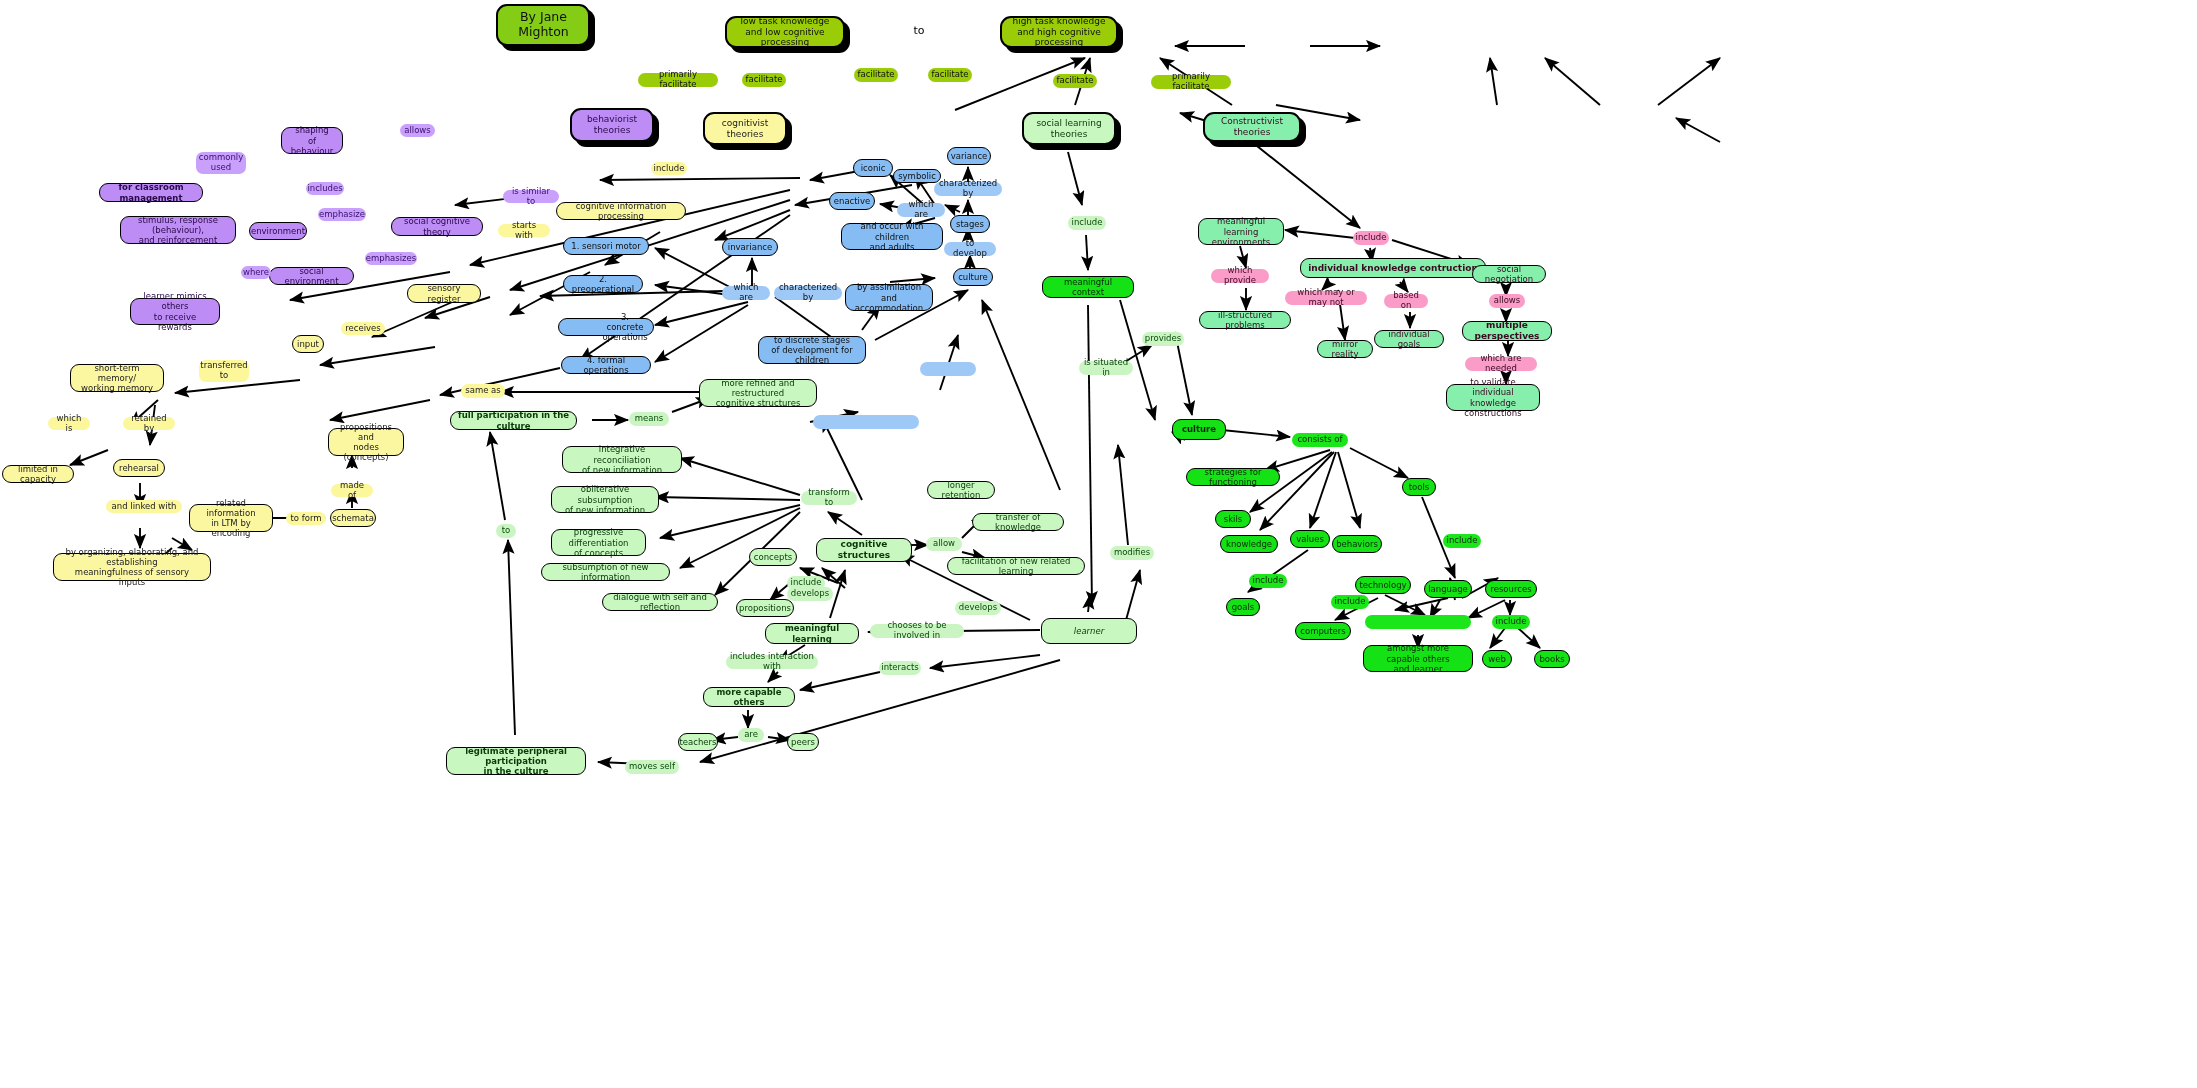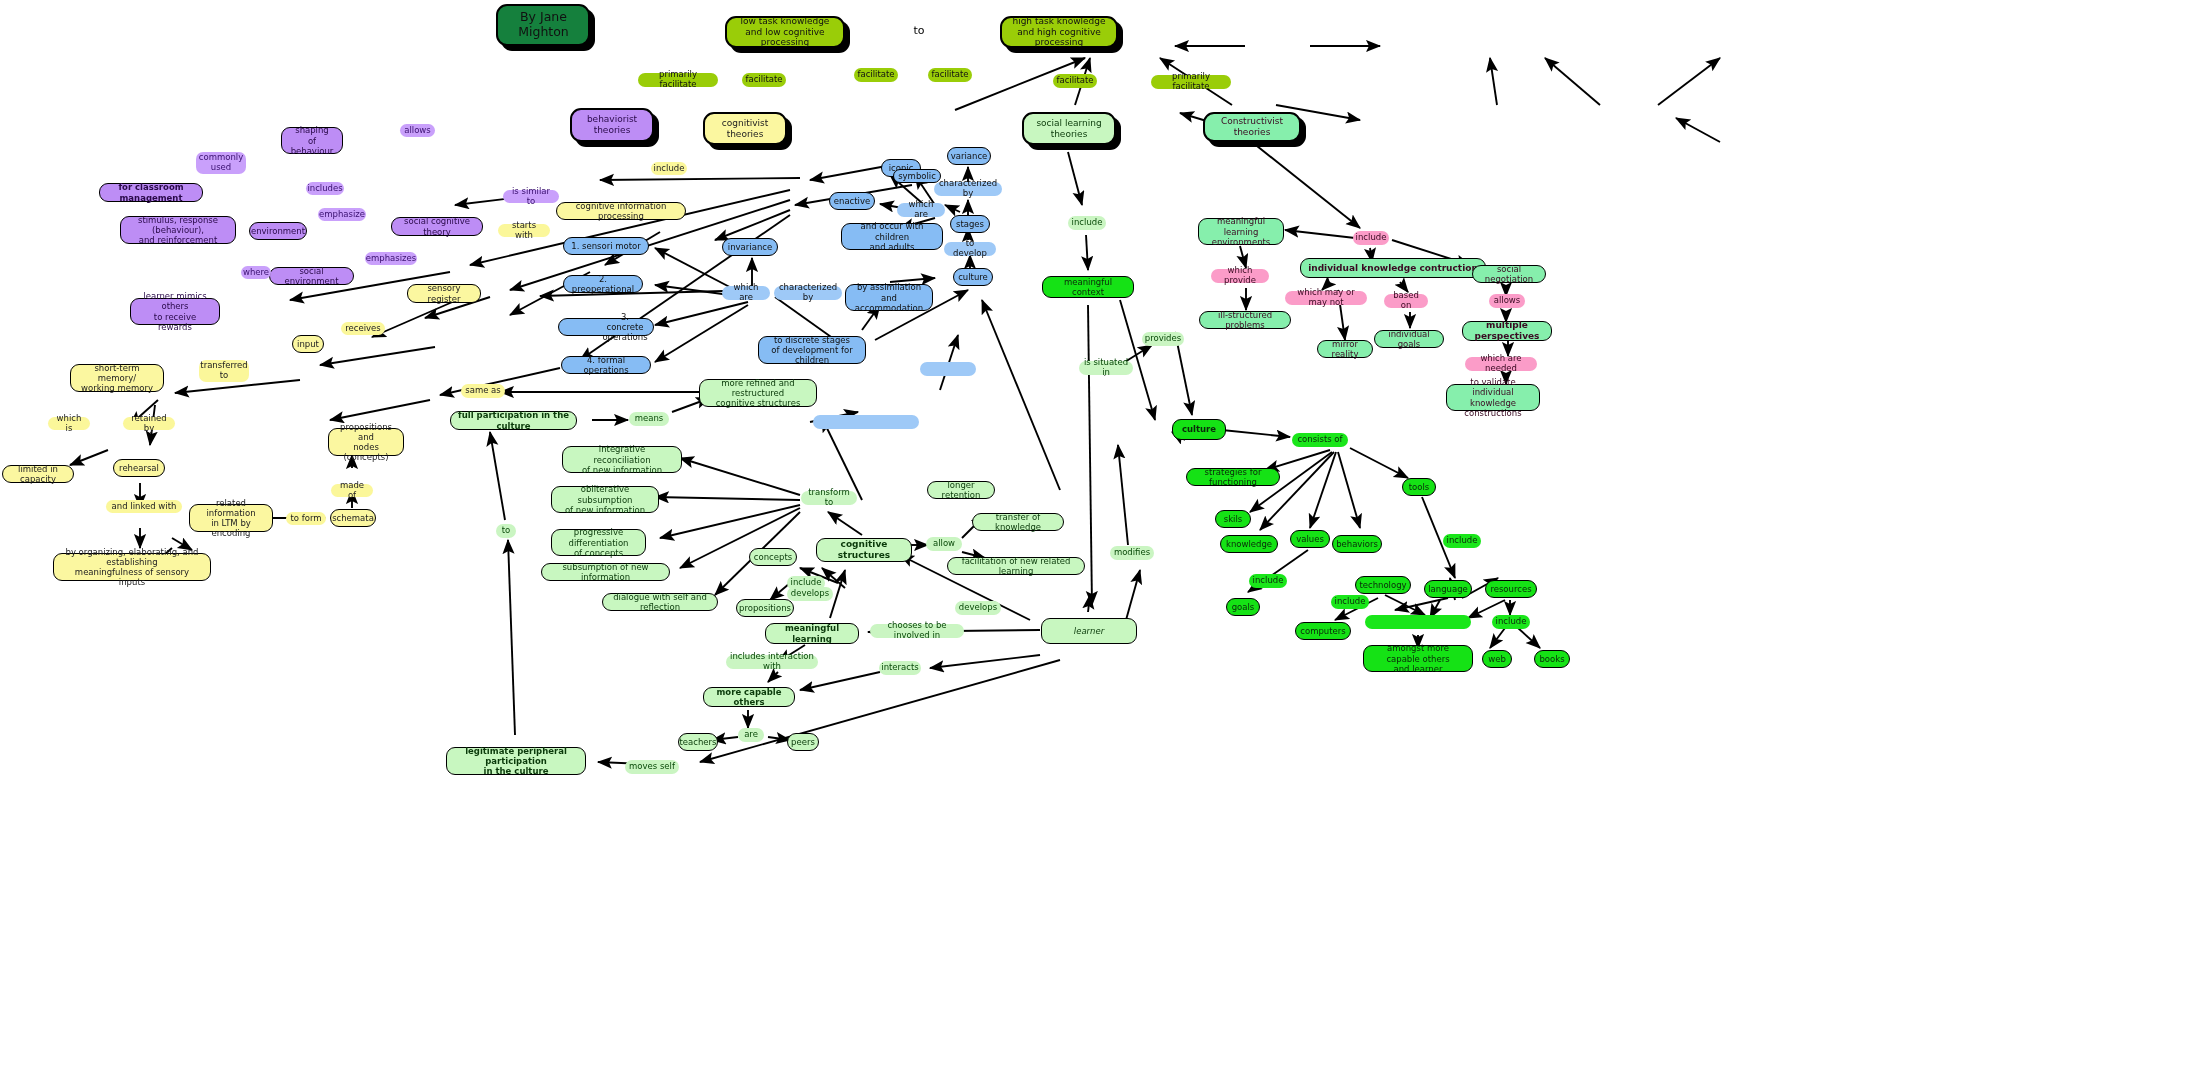--- a/index.html
+++ b/index.html
@@ -31,21 +31,21 @@
     border:none;
     border-radius:7px;
     line-height:1.15;
     padding:1px 4px;
     white-space:pre-line;
     z-index:6;
   }
   .lab.rnd{border-radius:9px;}
 
   
-  .magenta{background:#15803d;color:#111;padding-left:8px;}
+  .magenta{background:#84cc16;color:#111;padding-left:8px;}
   .olive  {background:#9acd08;color:#111;}
   .olive-lab{background:#9acd08;color:#111;}
   .purple {background:#bd8df5;color:#2a0a4a;}
   .purple-lab{background:#c9a0fb;color:#3a1070;}
   .yellow {background:#fbf7a0;color:#222;}
   .yellow-lab{background:#fbf79a;color:#222;}
   .blue   {background:#86bcf4;color:#111;}
   .blue-lab{background:#9ec9f7;color:#111;}
   .lgreen {background:#c8f7c0;color:#0a3a0a;}
   .lgreen-lab{background:#caf5c2;color:#0a4a0a;}
@@ -282,21 +282,21 @@
 <div class="node blue" style="left:558px;top:318px;width:96px;height:18px;font-size:8.5px;padding-left:45px;">3. concrete operations</div>
 <div class="node blue" style="left:561px;top:356px;width:90px;height:18px;font-size:8.5px;">4. formal operations</div>
 <div class="lab blue-lab" style="left:722px;top:286px;width:48px;height:14px;font-size:8.5px;">which are</div>
 <div class="node blue" style="left:722px;top:238px;width:56px;height:18px;font-size:8.5px;">invariance</div>
 <div class="lab blue-lab" style="left:774px;top:286px;width:68px;height:14px;font-size:8.5px;">characterized by</div>
 <div class="node blue" style="left:758px;top:336px;width:108px;height:28px;font-size:8.5px;">to discrete stages
 of development for children</div>
 <div class="node blue" style="left:845px;top:284px;width:88px;height:27px;font-size:8.5px;">by assimilation and
 accommodation</div>
 
-<div class="node blue" style="left:853px;top:159px;width:40px;height:18px;font-size:8.5px;margin-left:28px;">iconic</div>
+<div class="node blue" style="left:853px;top:159px;width:40px;height:18px;font-size:8.5px;">iconic</div>
 <div class="node blue" style="left:893px;top:157px;width:48px;height:14px;font-size:8.5px;margin-top:12px;">symbolic</div>
 <div class="node blue" style="left:829px;top:192px;width:46px;height:18px;font-size:8.5px;">enactive</div>
 <div class="lab blue-lab" style="left:897px;top:203px;width:48px;height:14px;font-size:8.5px;">which are</div>
 <div class="node blue" style="left:841px;top:223px;width:102px;height:27px;font-size:8.5px;">and occur with children
 and adults</div>
 <div class="node blue" style="left:947px;top:147px;width:44px;height:18px;font-size:8.5px;">variance</div>
 <div class="lab blue-lab" style="left:934px;top:182px;width:68px;height:14px;font-size:8.5px;">characterized by</div>
 <div class="node blue" style="left:950px;top:215px;width:40px;height:18px;font-size:8.5px;">stages</div>
 <div class="lab blue-lab" style="left:944px;top:242px;width:52px;height:14px;font-size:8.5px;">to develop</div>
 <div class="node blue" style="left:953px;top:268px;width:40px;height:18px;font-size:8.5px;">culture</div>

